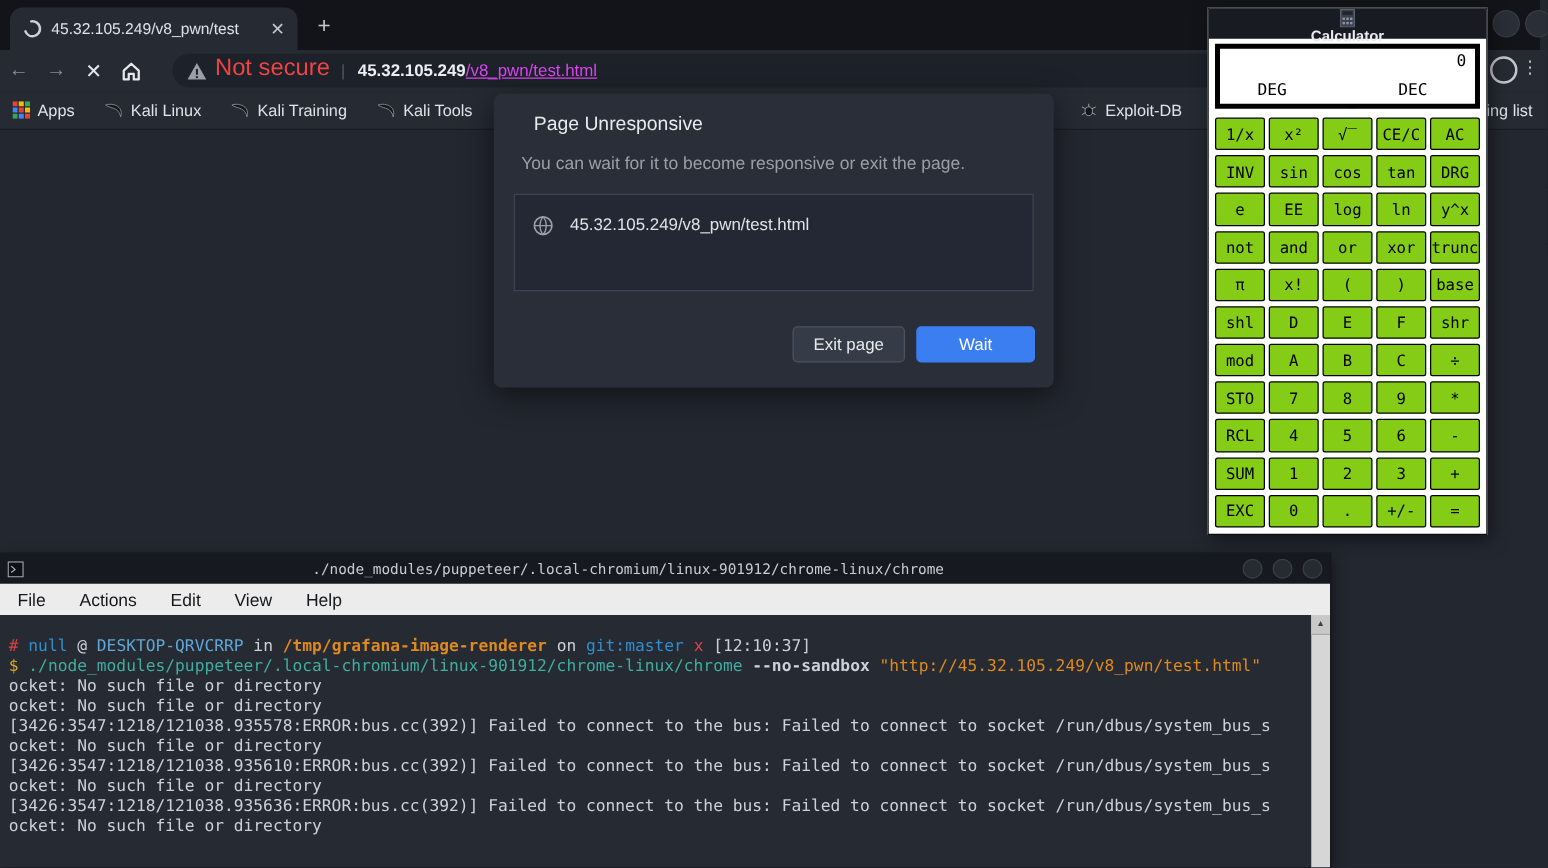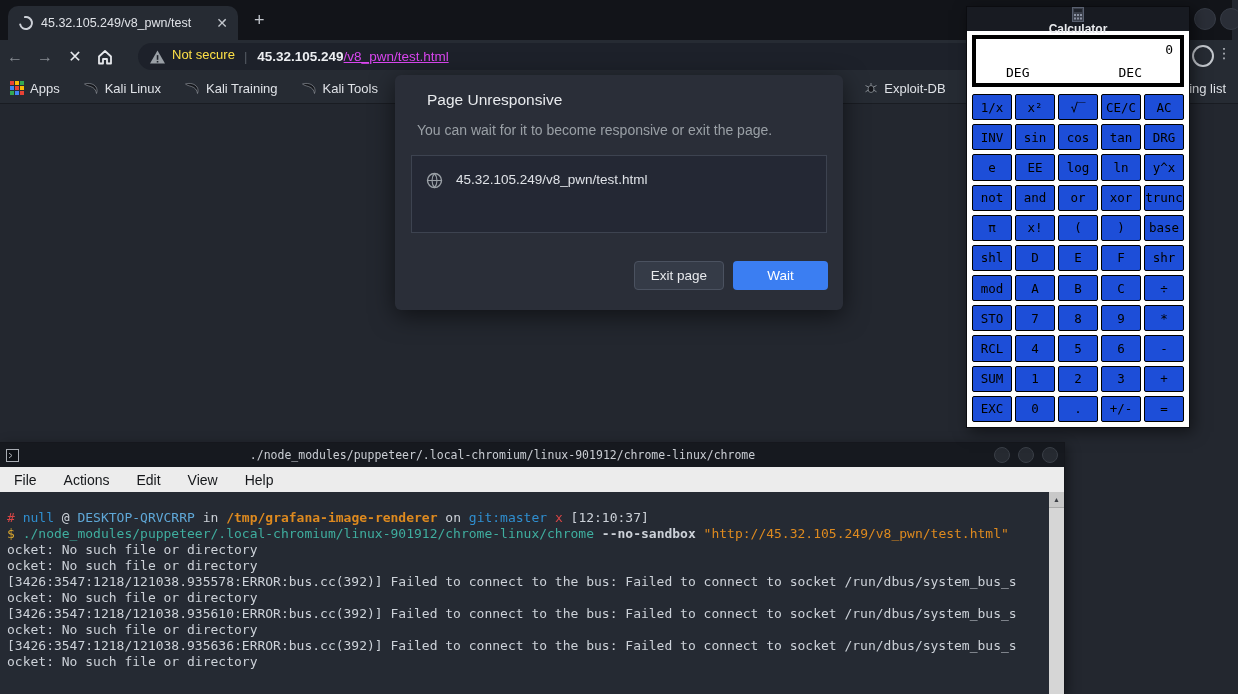--- a/index.html
+++ b/index.html
@@ -14,21 +14,21 @@
   #tab-title { flex:1; margin:0 7px; font-size:12.5px; color:#dfe2e7; white-space:nowrap; overflow:hidden; }
   .glyph-btn { color:#c3c7cd; font-size:14px; line-height:1; cursor:default; }
   #newtab { left:254px; top:11px; font-size:18px; color:#c3c7cd; }
   .win-circle { width:22px; height:22px; border-radius:50%; background:#2a2e37; border:1px solid #363b45; }
 
   #toolbar { left:0; top:40px; width:1238px; height:33px; background:#262b33; display:flex; align-items:center; }
   .nav-ic { width:30px; text-align:center; font-size:16px; color:#888d94; }
   .nav-ic.light { color:#e6e8ec; }
   #addressbar { left:138px; top:43px; width:1048px; height:27px; background:#1d212a;
                 border-radius:14px; display:flex; align-items:center; padding:0 12px; }
-  #sec-label { color:#fde047; font-size:13px; margin:0 9px 4px 7px; }
+  #sec-label { color:#ef4444; font-size:19px; margin:0 9px 4px 7px; }
   #addr-sep { color:#545a63; font-size:13px; margin-right:10px; }
   #addr-host { color:#eceef1; font-size:13.5px; font-weight:700; }
   #addr-path { color:#d946ef; font-size:13.5px;text-decoration:underline; }
   #avatar { left:1192px; top:45px; width:22px; height:22px; border:2px solid #c3c7cd; border-radius:50%; }
   #kebab { left:1216px; top:45px; width:16px; height:22px; color:#c3c7cd; font-size:14px; text-align:center; letter-spacing:0; }
 
   #bookmarks { left:0; top:73px; width:1238px; height:31px; background:#262b33;
                border-bottom:1px solid #191c22; display:flex; align-items:center; padding-left:10px; }
   .bm { display:flex; align-items:center; margin-right:24px; flex:0 0 auto; }
   .bm-ic { margin-right:6px; display:inline-flex; }
@@ -70,21 +70,21 @@
                 display:flex; align-items:center; justify-content:center; line-height:1; }
   #calc-display { position:absolute; left:5px; top:28px; right:5px; height:52px;
                   border:4px solid #000; background:#fff;
                   font-family:"DejaVu Sans Mono", monospace; font-size:13px; color:#000; }
   #calc-value { position:absolute; right:7px; top:3px; }
   #calc-mode-left { position:absolute; left:30px; bottom:3px; }
   #calc-mode-right { position:absolute; right:38px; bottom:3px; }
   #calc-grid { position:absolute; left:2px; right:2px; top:84px; bottom:2px;
                display:grid; grid-template-columns:repeat(5,1fr); grid-template-rows:repeat(11,1fr);
                gap:4px 3px; padding:3px; }
-  .calc-btn { background:#1d4ed8; border:1.5px solid #000; border-radius:2px; color:#000;
+  .calc-btn { background:#84cc16; border:1.5px solid #000; border-radius:2px; color:#000;
               font-family:"DejaVu Sans Mono", monospace; font-size:12.5px;
               display:flex; align-items:center; justify-content:center; overflow:hidden; }
 
   
   #terminal { left:0; top:443px; width:1064px; height:251px; background:#252a33; z-index:10;
               box-shadow:0 0 0 1px #15171d, 3px 3px 12px rgba(0,0,0,.45); }
   #term-titlebar { position:absolute; left:0; top:0; right:0; height:24px; background:#16191f;
                    display:flex; align-items:center; padding:0 6px; }
   #term-title { flex:1; text-align:center; color:#c9cdd3; font-family:"DejaVu Sans Mono", monospace;
                 font-size:11.5px; white-space:nowrap; overflow:hidden; }

